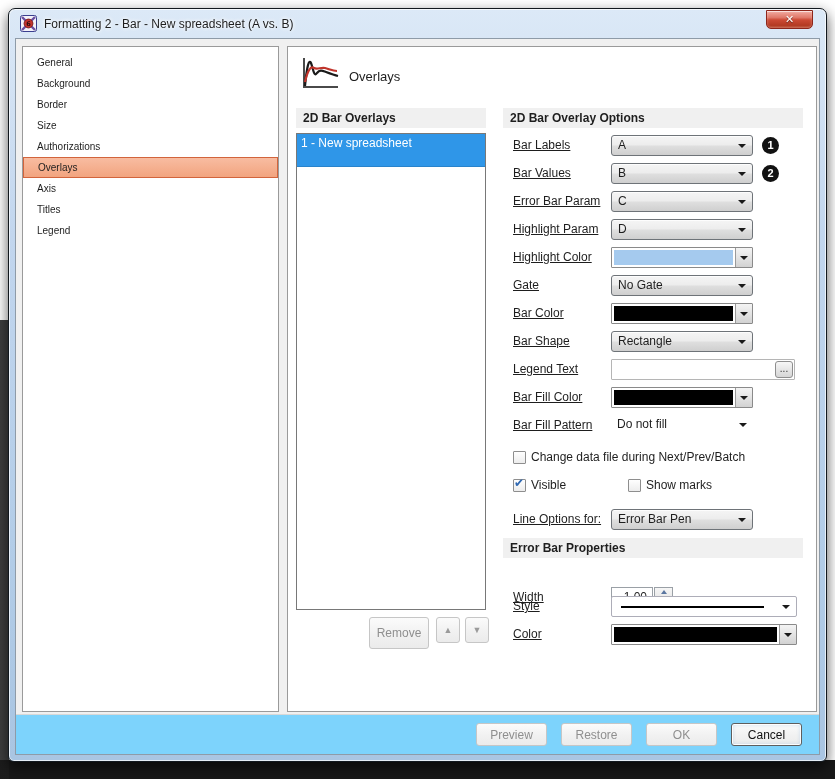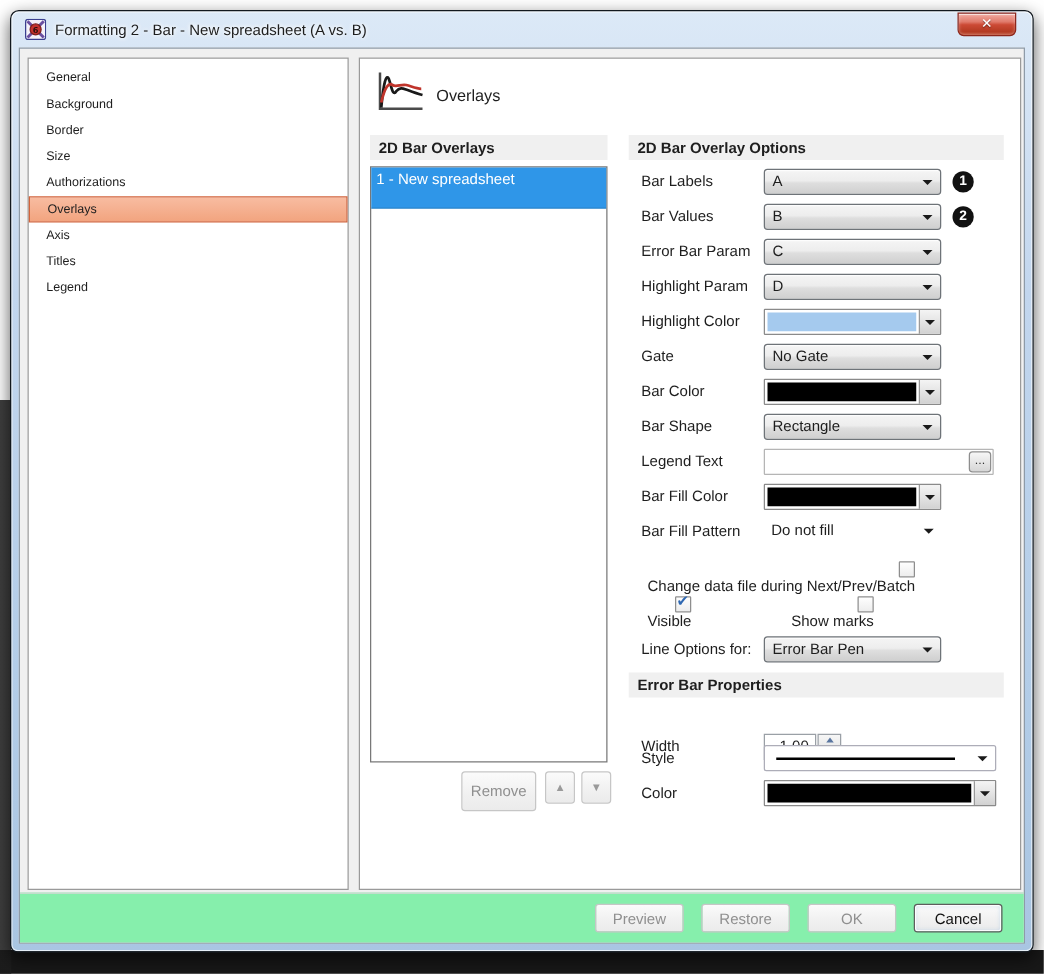--- a/index.html
+++ b/index.html
@@ -54,21 +54,21 @@
 
   .btn{border:1px solid #C6C6C6;border-radius:3px;color:#8F8F8F;font-size:12px;cursor:default;
        background:linear-gradient(180deg,#FBFBFB 0%,#F1F1F1 55%,#EBEBEB 100%);
        display:flex;align-items:center;justify-content:center;}
   .remove-btn{position:absolute;left:81px;top:570px;width:60px;height:32px;}
   .up-btn{position:absolute;left:148px;top:570px;width:24px;height:26px;font-size:9px;color:#9a9a9a;}
   .down-btn{position:absolute;left:177px;top:570px;width:24px;height:26px;font-size:9px;color:#9a9a9a;}
 
   
   .opt-row{position:absolute;left:225px;width:292px;height:21px;}
-  .opt-label{position:absolute;left:0;top:0;height:21px;line-height:21px;font-size:12px;color:#1e1e1e;white-space:nowrap;}
+  .opt-label{position:absolute;left:0;top:0;height:21px;line-height:21px;font-size:12px;color:#1e1e1e;white-space:nowrap;text-decoration:underline;}
   .combo{position:absolute;left:98px;top:0;width:142px;height:21px;border:1px solid #6E7378;border-radius:3px;
          background:linear-gradient(180deg,#F5F5F5 0%,#EDEDED 45%,#DEDEDE 55%,#CFCFCF 100%);
          font-size:12px;color:#1e1e1e;line-height:19px;padding-left:6px;cursor:default;
          box-shadow:inset 0 1px 0 rgba(255,255,255,.8);}
   .combo .chev{position:absolute;right:6px;top:8px;width:0;height:0;
                border-left:4px solid transparent;border-right:4px solid transparent;border-top:4px solid #1a1a1a;}
   .combo.flat{border:none;background:none;box-shadow:none;}
   .combo.wide{width:186px;}
   .combo.style-ctl{border:1px solid #ADADB8;background:#fff;box-shadow:none;border-radius:2px;}
   .style-line{position:absolute;left:9px;right:32px;top:9px;border-top:2px solid #000;}
@@ -84,38 +84,38 @@
 
   .legend-input{position:absolute;left:98px;top:0;width:184px;height:21px;border:1px solid #b5b5b5;
                 background:#fff;font:12px "Liberation Sans",sans-serif;padding:0 4px;border-radius:1px;}
   .ellipsis-btn{position:absolute;left:262px;top:2px;width:18px;height:17px;border:1px solid #8E8E8E;
                 border-radius:3px;background:linear-gradient(180deg,#F7F7F7 0%,#E3E3E3 60%,#D6D6D6 100%);
                 font-size:10px;line-height:13px;text-align:center;color:#333;cursor:default;}
 
   .badge{position:absolute;left:249px;top:2px;width:17px;height:17px;border-radius:50%;background:#111;
          color:#fff;font-size:11px;font-weight:bold;text-align:center;line-height:17px;}
 
-  .cb-row{position:absolute;left:225px;height:16px;display:flex;align-items:flex-end;flex-direction:column;}
+  .cb-row{position:absolute;left:225px;height:16px;display:flex;align-items:center;}
   .cb{width:13px;height:13px;border:1px solid #8E8E8E;border-radius:1px;position:relative;flex:0 0 auto;
       background:linear-gradient(180deg,#fefefe,#ededed);}
   .cb .check{position:absolute;left:0px;top:-4px;font-size:12px;color:#2F68B2;font-weight:bold;}
   .cb-label{font-size:12px;color:#1e1e1e;margin-left:5px;white-space:nowrap;}
 
   .spin-field{position:absolute;left:98px;top:0;width:42px;height:21px;border:1px solid #9AA0A6;background:#fff;
               font-size:12px;color:#1e1e1e;line-height:19px;text-align:right;padding-right:5px;}
   .spinner{position:absolute;left:141px;top:0;width:19px;height:21px;border:1px solid #9AA0A6;
            background:linear-gradient(180deg,#F6F6F6,#DCDCDC);}
   .spinner .half{position:absolute;left:0;width:100%;height:50%;display:flex;align-items:center;justify-content:center;}
   .spinner .half.up{top:0;border-bottom:1px solid #B9BEC4;}
   .spinner .half.dn{bottom:0;}
   .tri-up{width:0;height:0;border-left:3px solid transparent;border-right:3px solid transparent;border-bottom:4px solid #5A76A0;}
   .tri-dn{width:0;height:0;border-left:3px solid transparent;border-right:3px solid transparent;border-top:4px solid #5A76A0;}
 
   
-  .footer{position:absolute;left:0;right:0;bottom:0;top:675px;background:#86efac;border-top:1px solid #D8D8D8;
+  .footer{position:absolute;left:0;right:0;bottom:0;top:675px;background:#7dd3fc;border-top:1px solid #D8D8D8;
           display:flex;justify-content:flex-end;align-items:center;gap:14px;padding-right:17px;}
   .footer .btn{width:71px;height:23px;}
   .footer .btn.default{border:1px solid #5E5E5E;color:#111;
           box-shadow:inset 0 0 0 1px rgba(255,255,255,.9), inset 0 0 4px rgba(120,170,220,.45);}
 </style>
 </head>
 <body>
 
 <div class="shadow-band"></div>
 <div class="side-shadow"></div>

